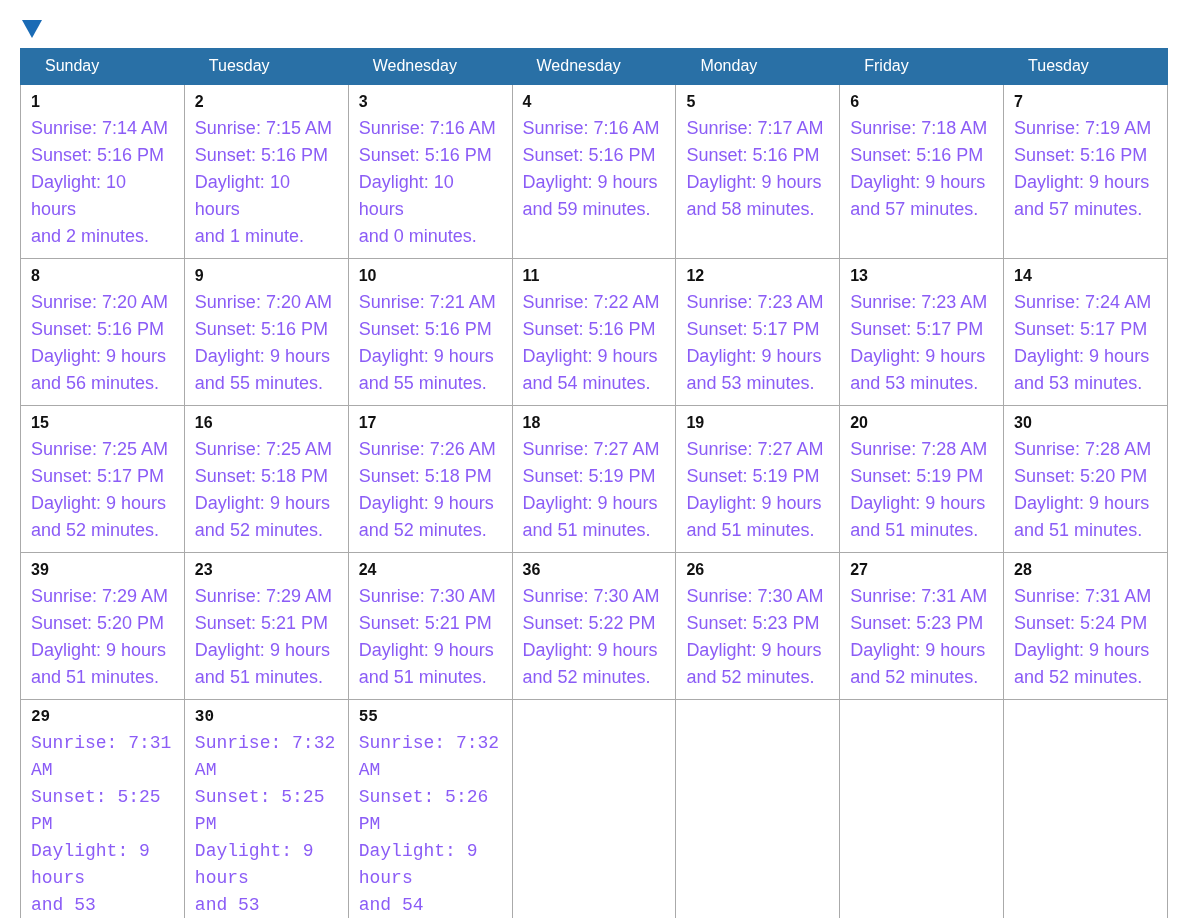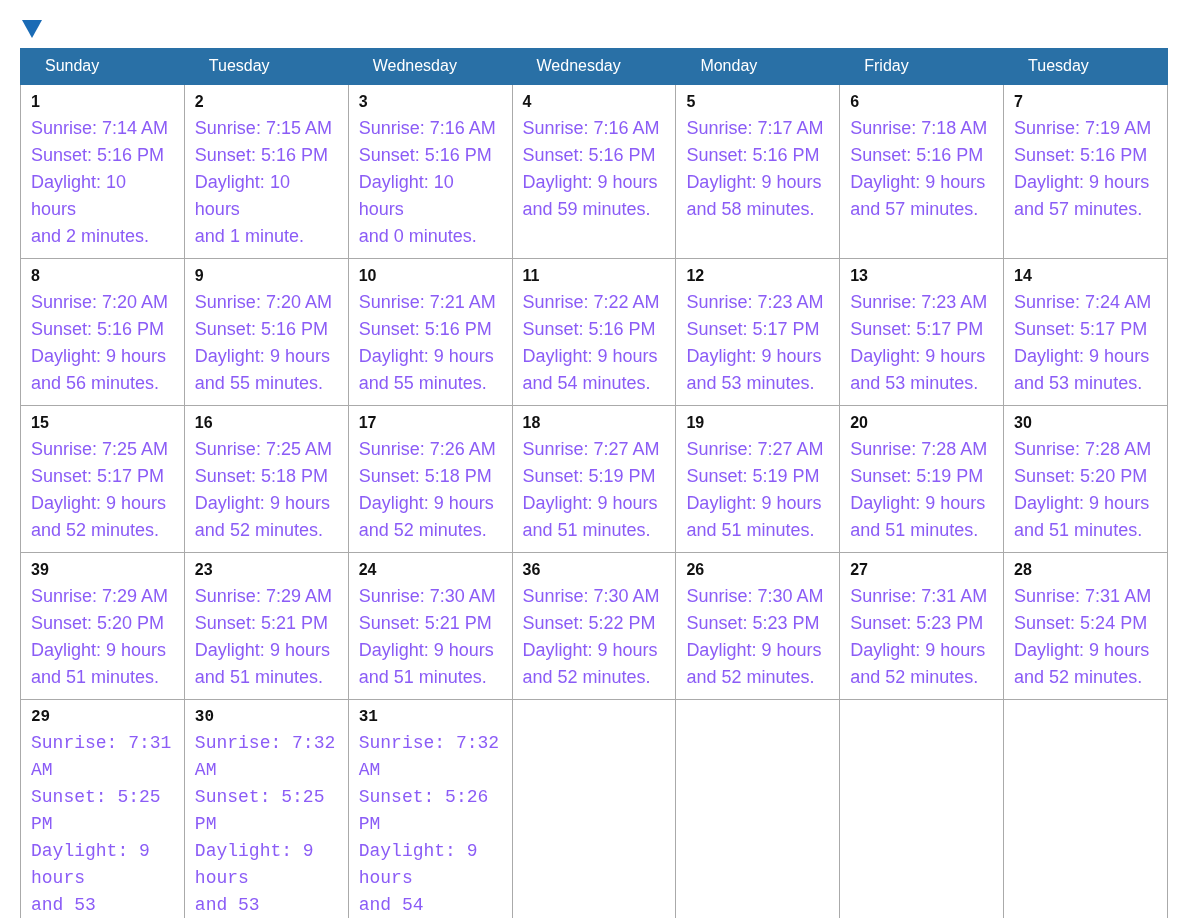--- a/index.html
+++ b/index.html
@@ -255,21 +255,21 @@
       <tr>
         <td>
           <div class="day-number">29</div>
           <div class="day-info">Sunrise: 7:31 AM<br>Sunset: 5:25 PM<br>Daylight: 9 hours<br>and 53 minutes.</div>
         </td>
         <td>
           <div class="day-number">30</div>
           <div class="day-info">Sunrise: 7:32 AM<br>Sunset: 5:25 PM<br>Daylight: 9 hours<br>and 53 minutes.</div>
         </td>
         <td>
-          <div class="day-number">31</div>
+          <div class="day-number">55</div>
           <div class="day-info">Sunrise: 7:32 AM<br>Sunset: 5:26 PM<br>Daylight: 9 hours<br>and 54 minutes.</div>
         </td>
         <td class="empty-cell"></td>
         <td class="empty-cell"></td>
         <td class="empty-cell"></td>
         <td class="empty-cell"></td>
       </tr>
     </tbody>
 </table>
 

